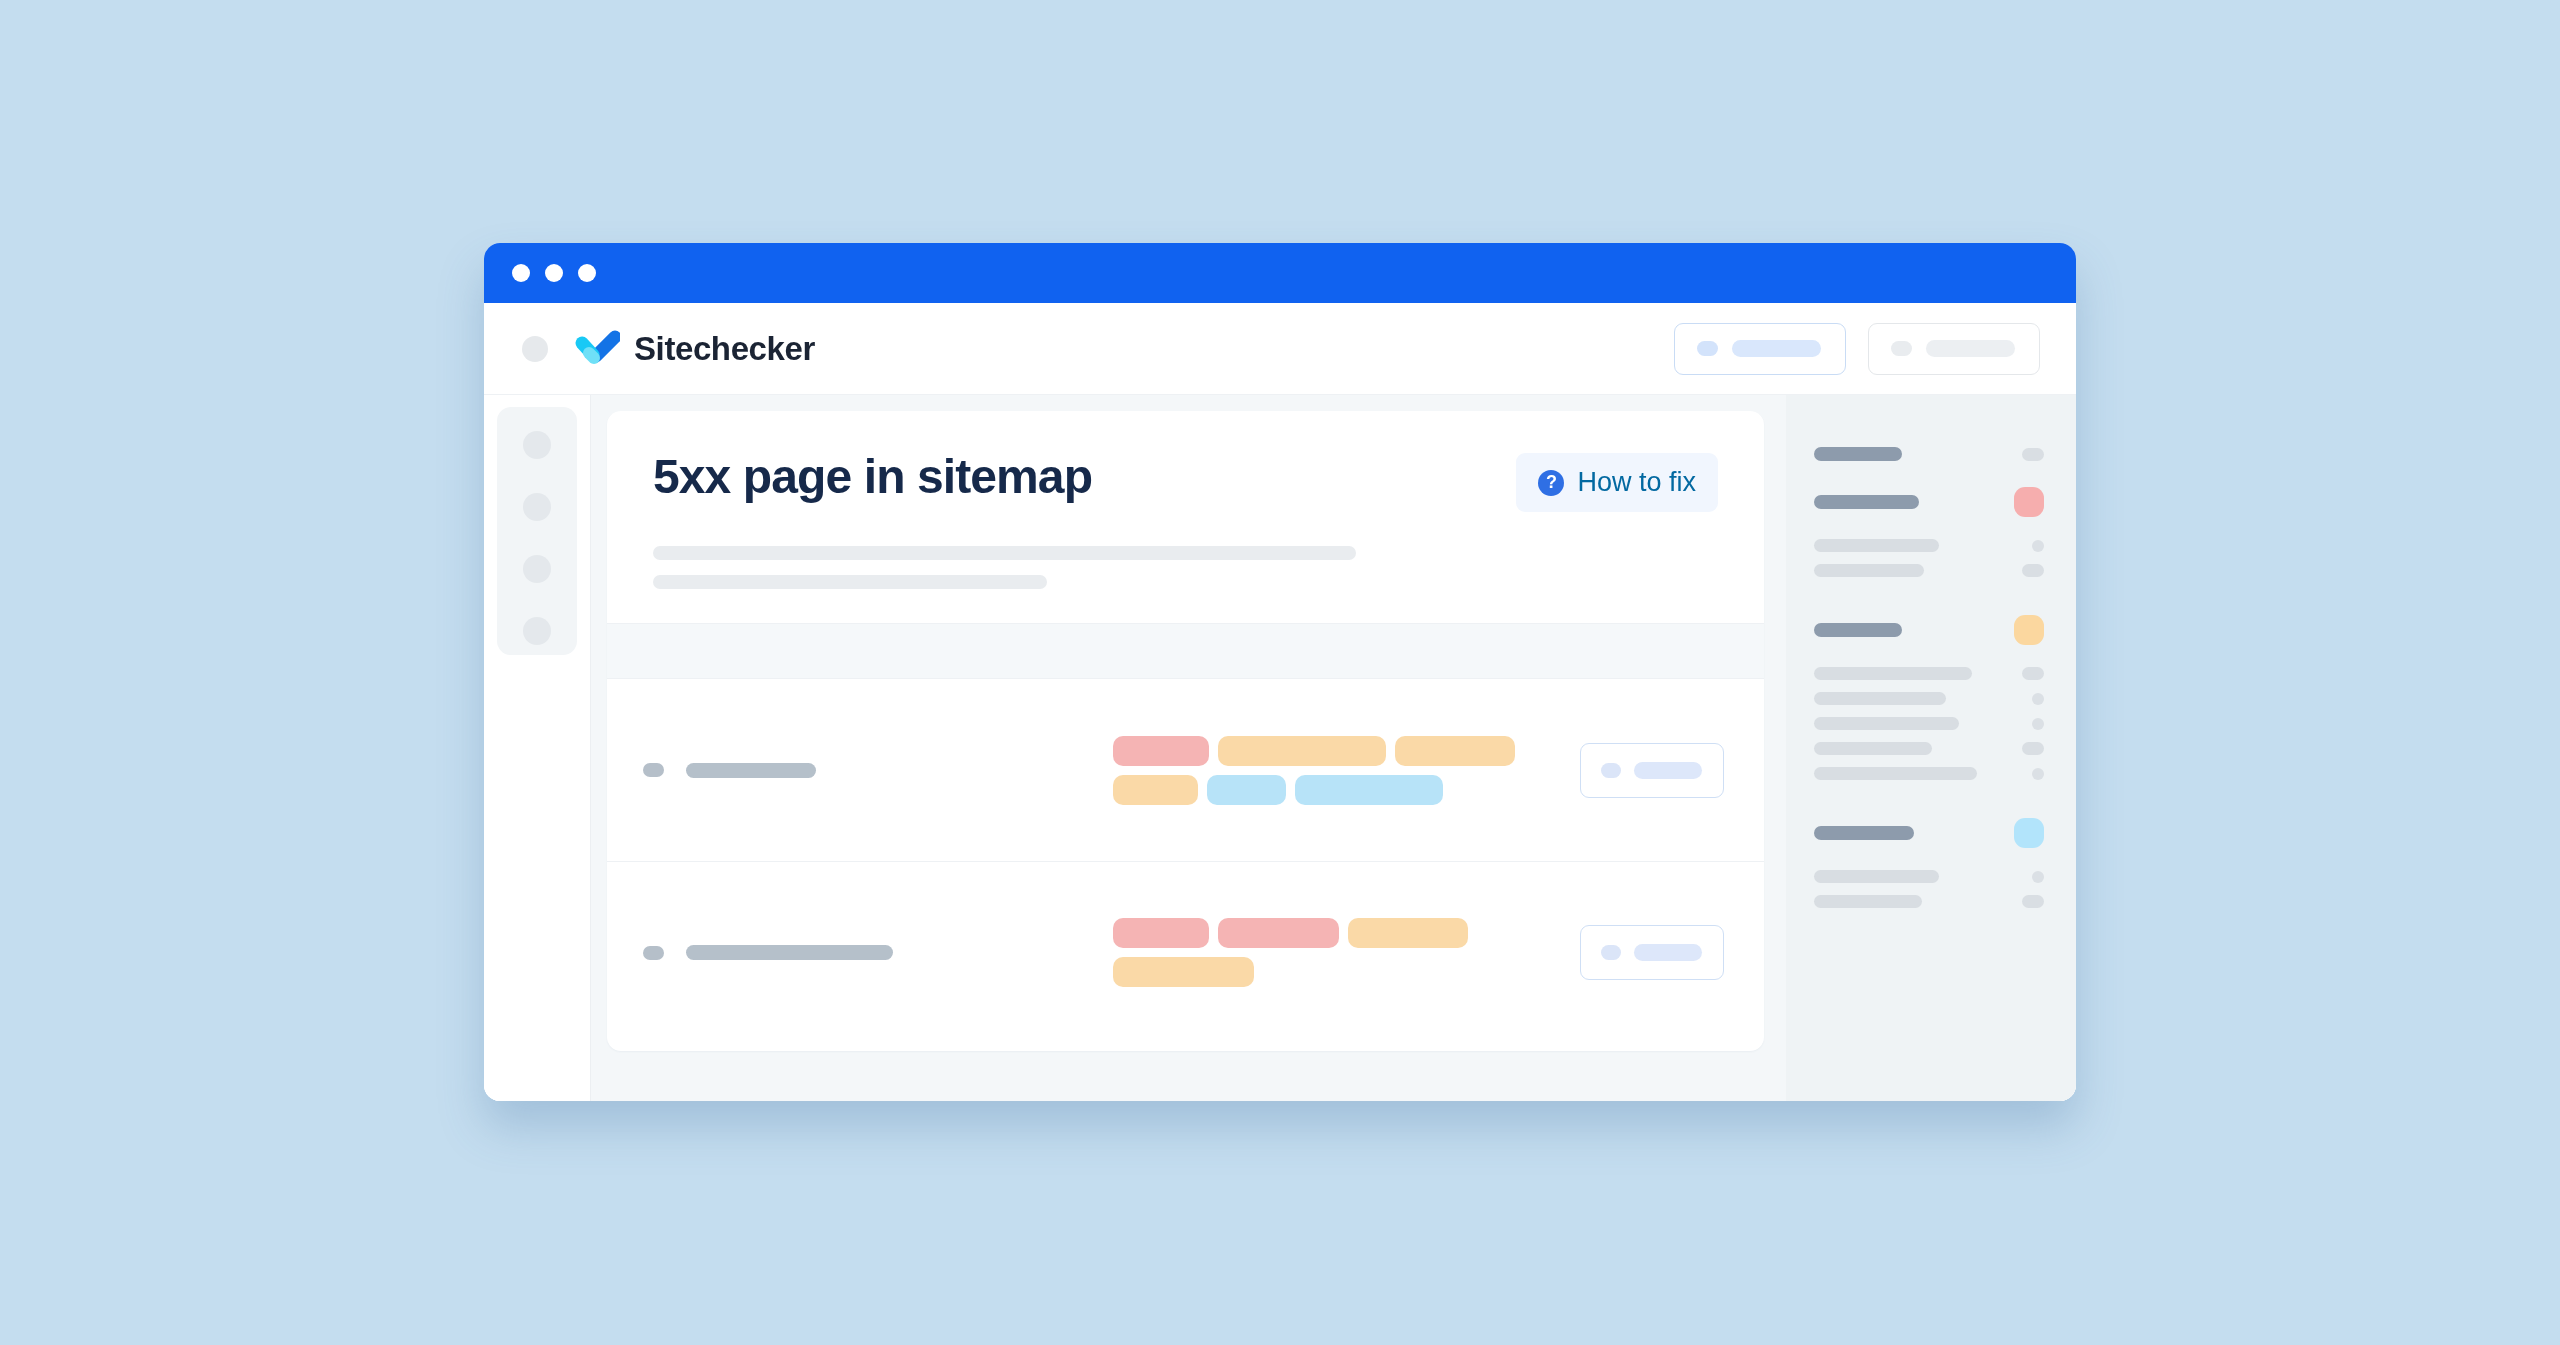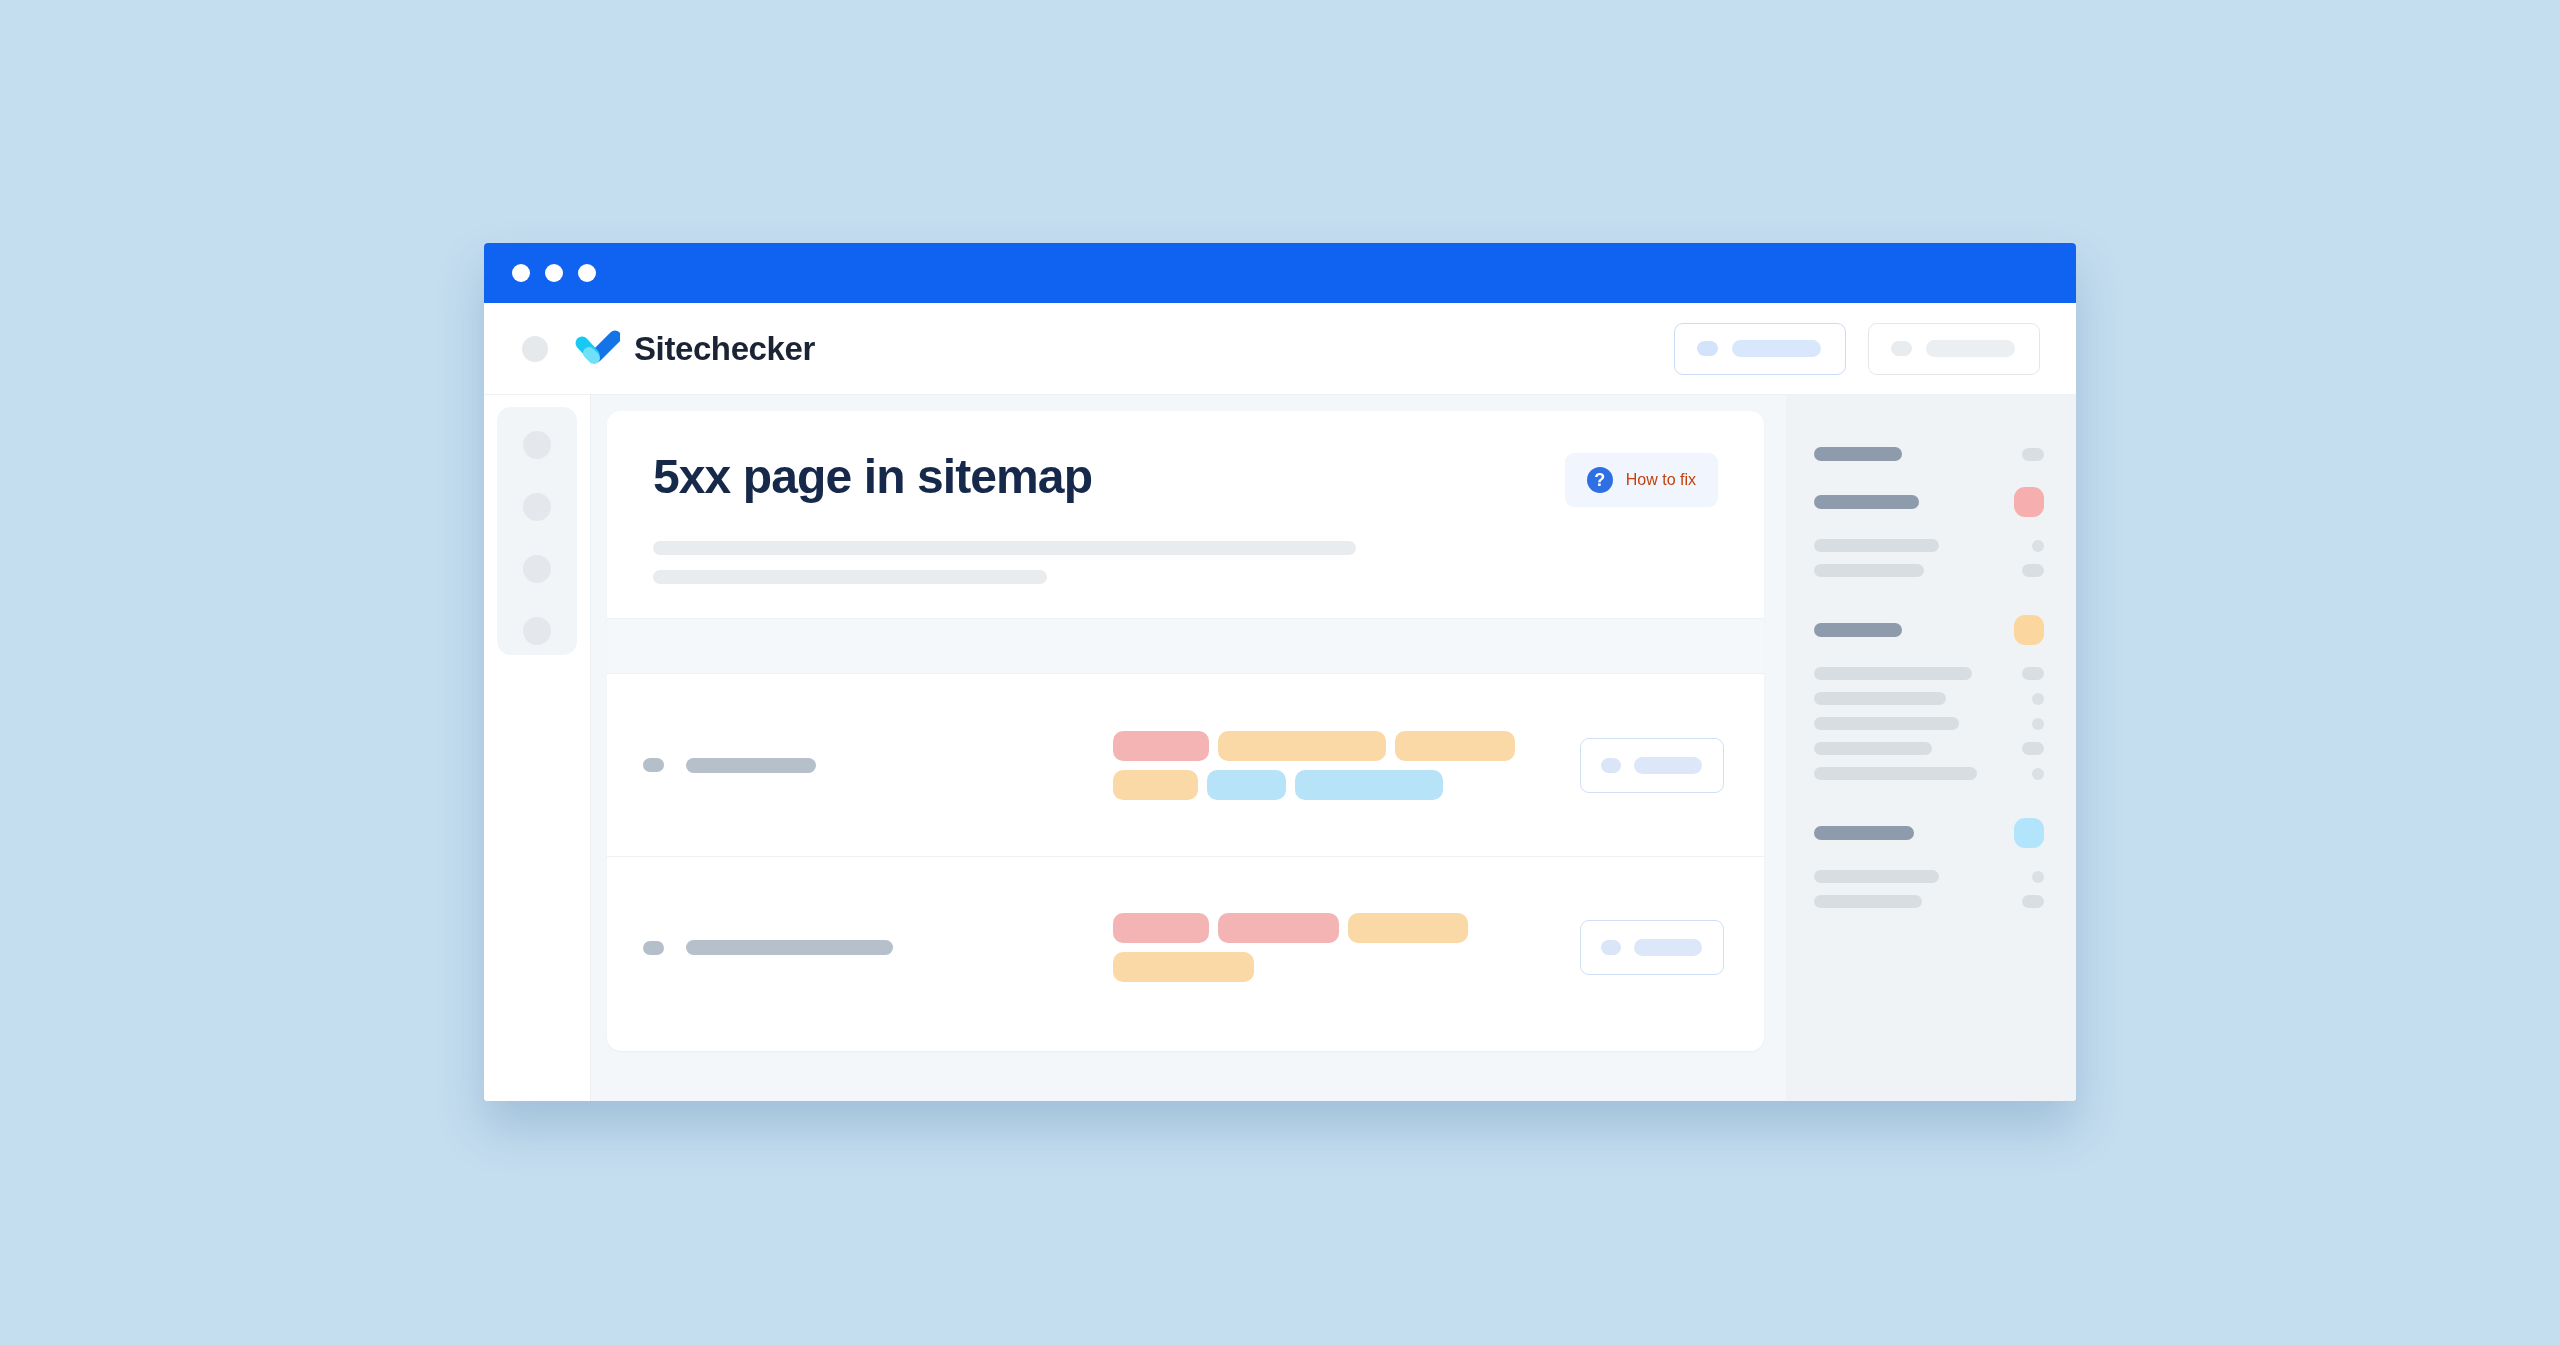--- a/index.html
+++ b/index.html
@@ -14,21 +14,21 @@
     overflow: hidden;
   }
 
   
   .window {
     position: absolute;
     left: 484px;
     top: 243px;
     width: 1592px;
     height: 858px;
-    border-radius: 4px;
+    border-radius: 16px;
     background: #ffffff;
     box-shadow: 0 26px 46px rgba(60, 110, 160, 0.26);
     overflow: hidden;
   }
 
   .titlebar {
     height: 60px;
     background: #1062f0;
     display: flex;
     align-items: center;
@@ -185,23 +185,23 @@
     background: #2f6fe4;
     color: #ffffff;
     font-size: 18px;
     font-weight: 700;
     display: flex;
     align-items: center;
     justify-content: center;
     flex: none;
   }
   .howtofix-label {
-    font-size: 16px;
+    font-size: 27px;
     font-weight: 500;
-    color: #c2410c;
+    color: #0369a1;
     white-space: nowrap;
   }
   .skeleton-lines { margin-top: 34px; }
   .sk-line {
     height: 14px;
     border-radius: 8px;
     background: #e9ecef;
   }
   .sk-line + .sk-line { margin-top: 15px; }
 

